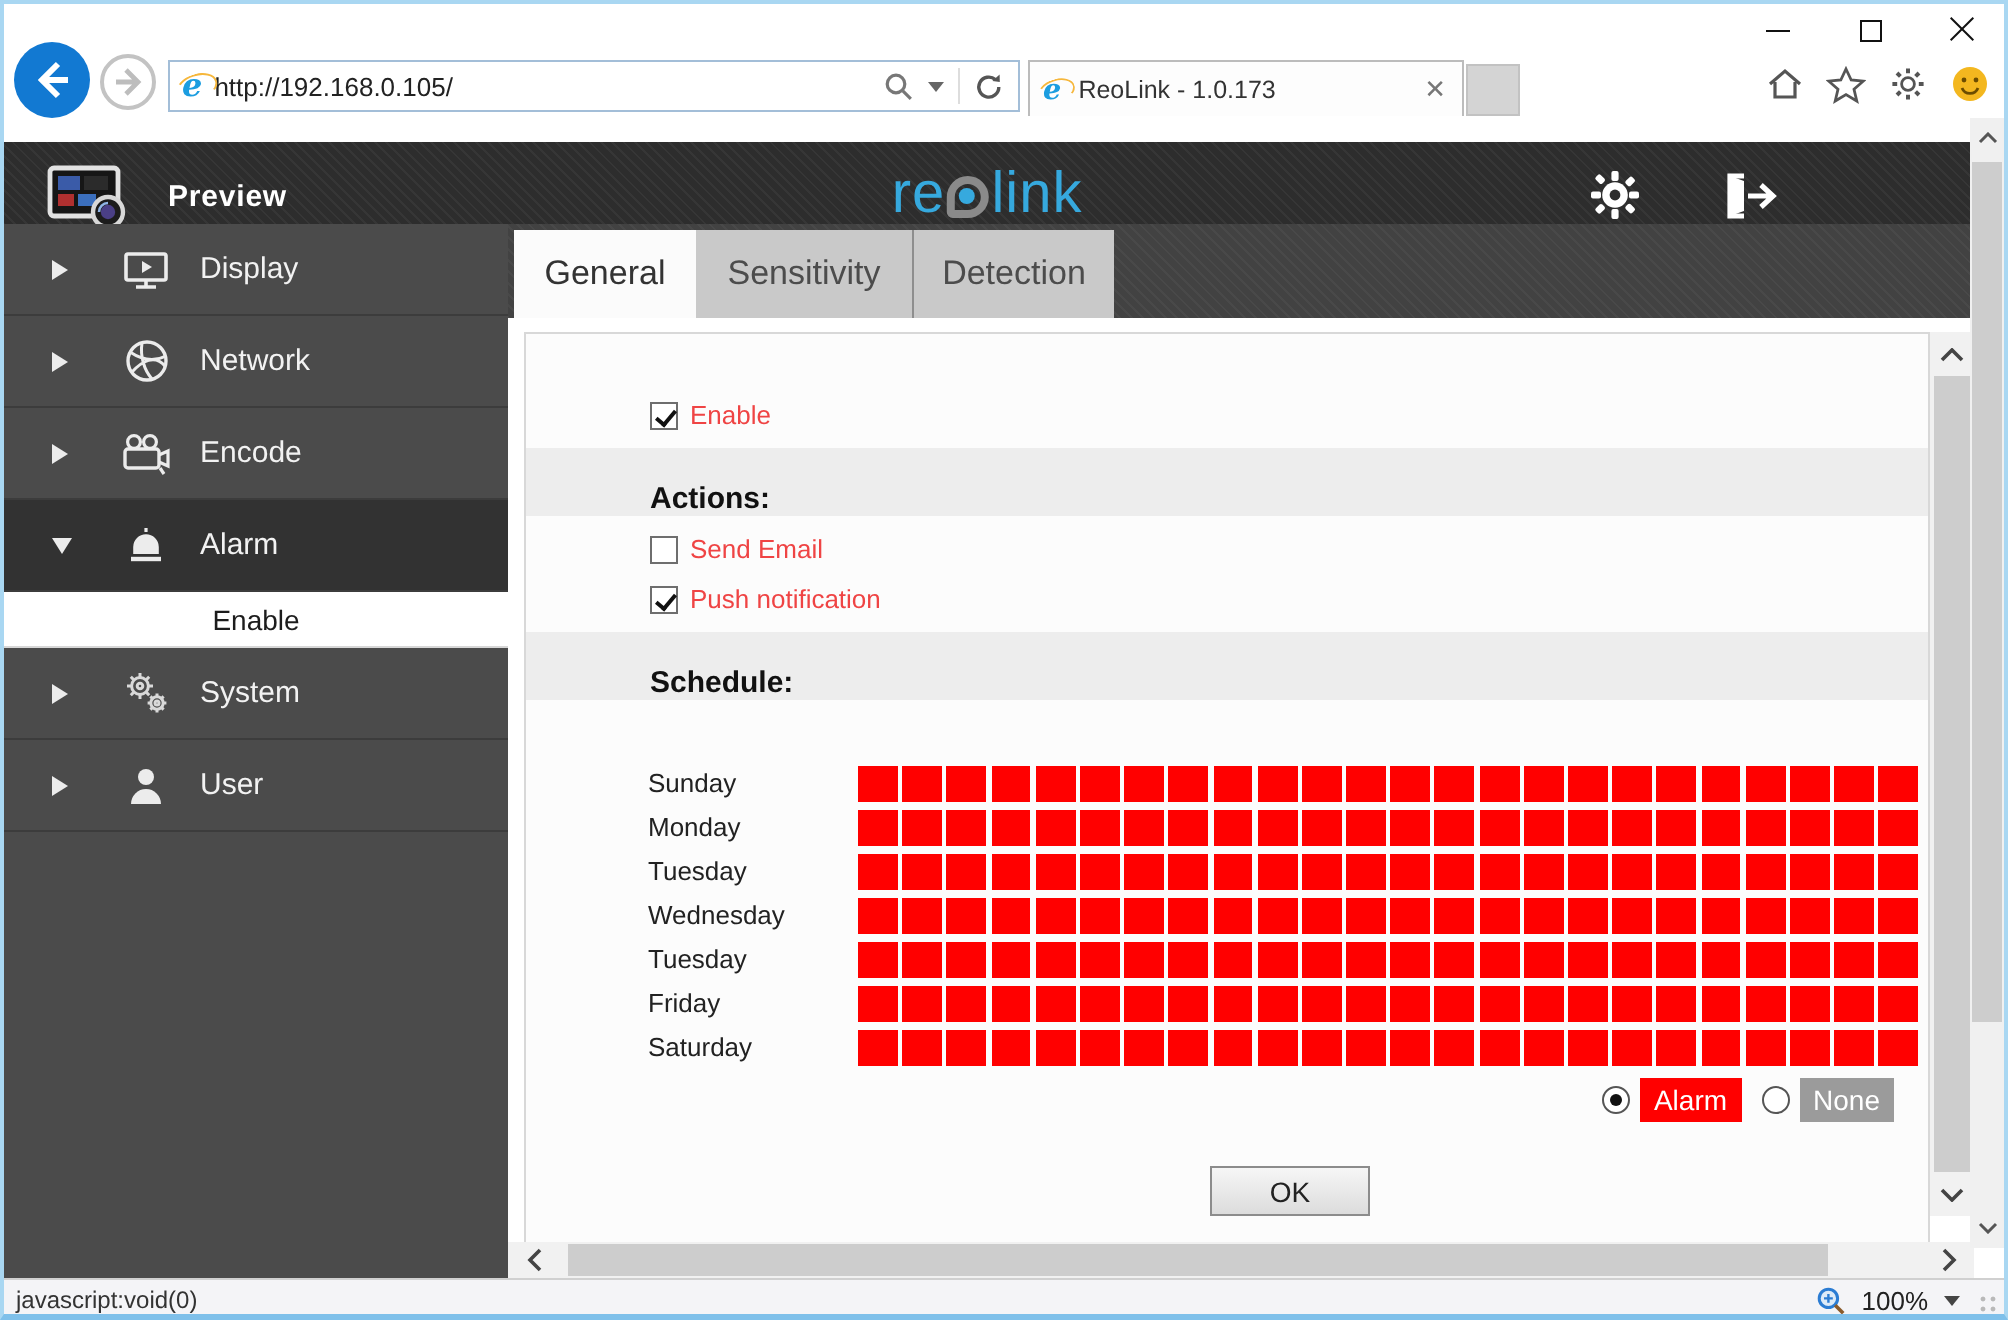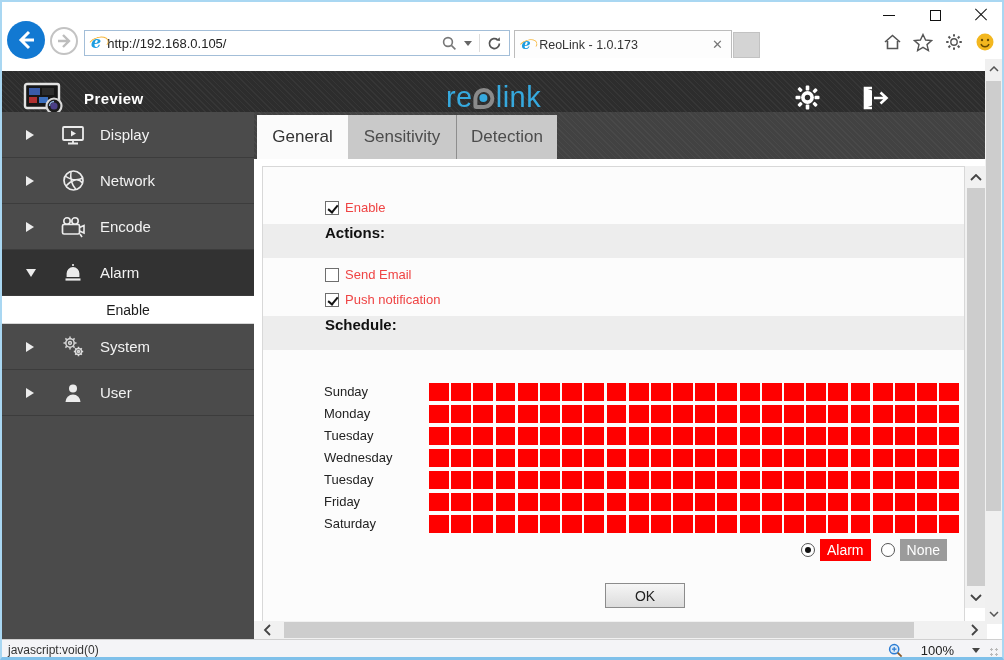--- a/index.html
+++ b/index.html
@@ -62,21 +62,21 @@
   .ptab{height:44px;display:flex;align-items:center;justify-content:center;font-size:17px;color:#4c4c4c;background:#c9c9c9;cursor:default;}
   .ptab.active{background:#fbfbfb;color:#333;}
   .ptab.sep{border-left:1px solid #8e8e8e;}
   .ptab-general{width:91px;}
   .ptab-sensitivity{width:108px;}
   .ptab-detection{width:101px;}
 
   
   .content{position:absolute;left:252px;top:157px;width:733px;height:462px;background:#fff;}
   .panel{position:absolute;left:8px;top:7px;right:22px;bottom:0;background:#fcfcfc;border:1px solid #d8d8d8;border-bottom:none;}
-  .band{position:absolute;left:9px;right:23px;height:34px;background:#ededed;display:flex;align-items:flex-start;}
+  .band{position:absolute;left:9px;right:23px;height:34px;background:#ededed;display:flex;align-items:flex-end;}
   .band-title{font-size:15px;font-weight:bold;color:#111;margin-left:62px;}
   .cb-row{position:absolute;display:flex;align-items:center;gap:6px;font-size:13px;color:#ef4444;}
   .checkbox{width:14px;height:14px;border:1px solid #6e6e6e;background:#fff;position:relative;display:inline-block;}
   .checkbox.checked::after{content:"";position:absolute;left:4px;top:1px;width:4px;height:8px;border-right:2px solid #111;border-bottom:2px solid #111;transform:rotate(40deg);}
   .sched-head{position:absolute;left:0;top:204px;width:100%;height:17px;font-size:13px;font-weight:bold;color:#111;}
   .corner{position:absolute;left:70px;}
   .hours{position:absolute;left:175px;width:533px;height:17px;}
   .hour{position:absolute;top:0;}
   .h-0{left:0;} .h-6{left:134px;} .h-12{left:268px;} .h-18{left:401px;} .h-23{right:0;}
   .day-labels{position:absolute;left:70px;top:224px;}
@@ -99,21 +99,21 @@
   .page-sb .sb-btn{height:20px;background:#f0f0f0;}
   .page-sb .sb-thumb{position:absolute;left:1px;right:1px;top:22px;height:430px;background:#cdcdcd;}
   .hscroll{position:absolute;left:252px;top:619px;width:733px;height:18px;background:#f1f1f1;}
   .h-btn{position:absolute;top:0;width:22px;height:18px;display:flex;align-items:center;justify-content:center;}
   .h-btn.left{left:2px;} .h-btn.right{right:1px;}
   .h-thumb{position:absolute;left:30px;top:1px;width:630px;height:16px;background:#cdcdcd;}
 
   
   .statusbar{position:absolute;left:0;right:0;top:637px;height:21px;background:#f4f4f7;border-top:1px solid #d0d0d0;display:flex;align-items:center;}
   .status-text{font-size:12px;color:#333;margin-left:6px;flex:1;}
-  .zoom-cluster{display:flex;align-items:center;gap:18px;margin-right:22px;}
+  .zoom-cluster{display:flex;align-items:center;gap:8px;margin-right:22px;}
   .zoom-text{font-size:13px;color:#222;}
   .dd-tri{width:0;height:0;border-top:5px solid #444;border-left:4px solid transparent;border-right:4px solid transparent;}
   .grip{position:absolute;right:3px;bottom:3px;width:10px;height:10px;
     background-image:radial-gradient(circle,#b9b9b9 1px,transparent 1.4px);background-size:5px 5px;background-position:bottom right;}
   svg{display:block;}
 </style>
 </head>
 <body>
 
 <div class="window">

